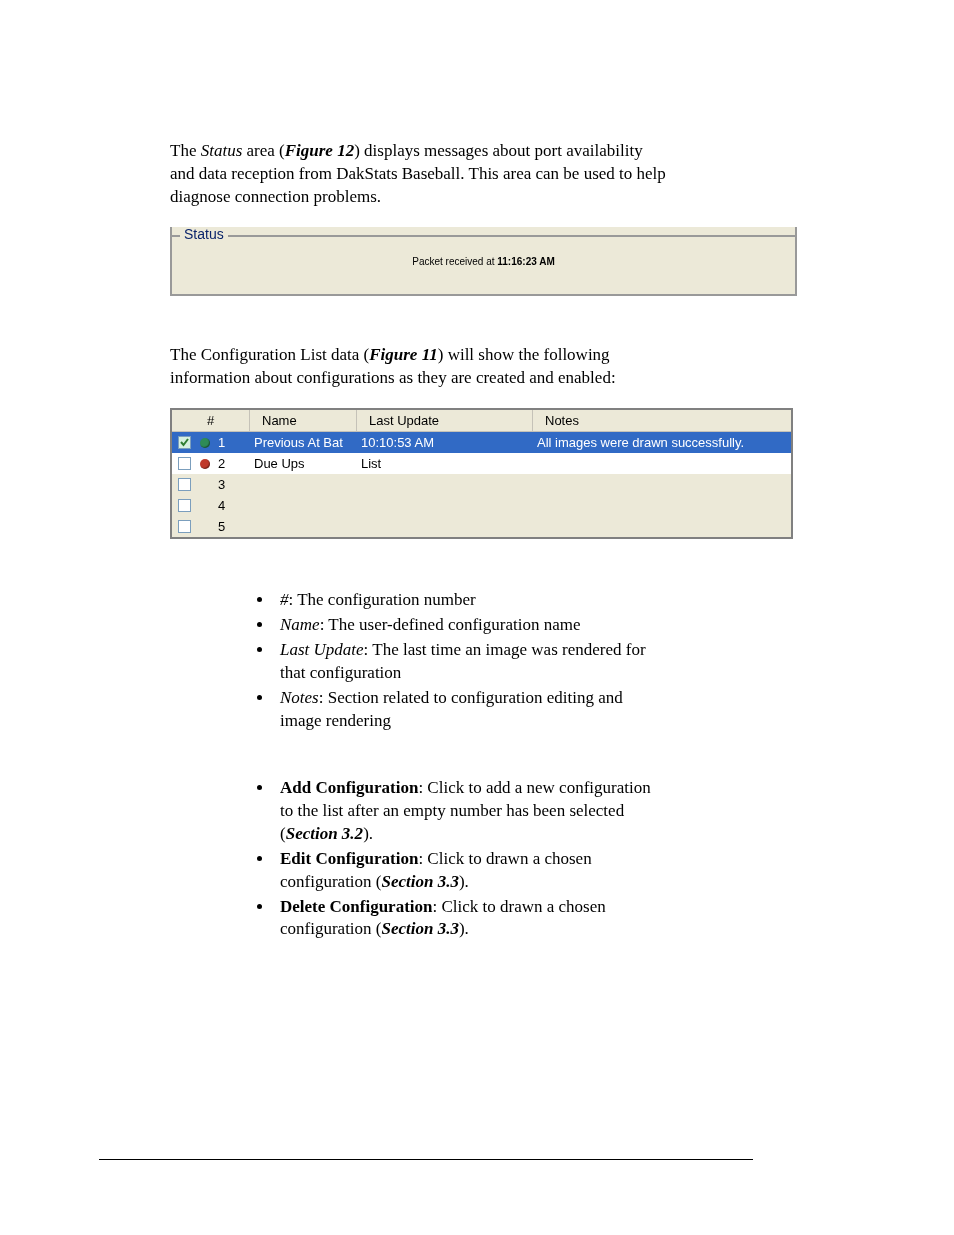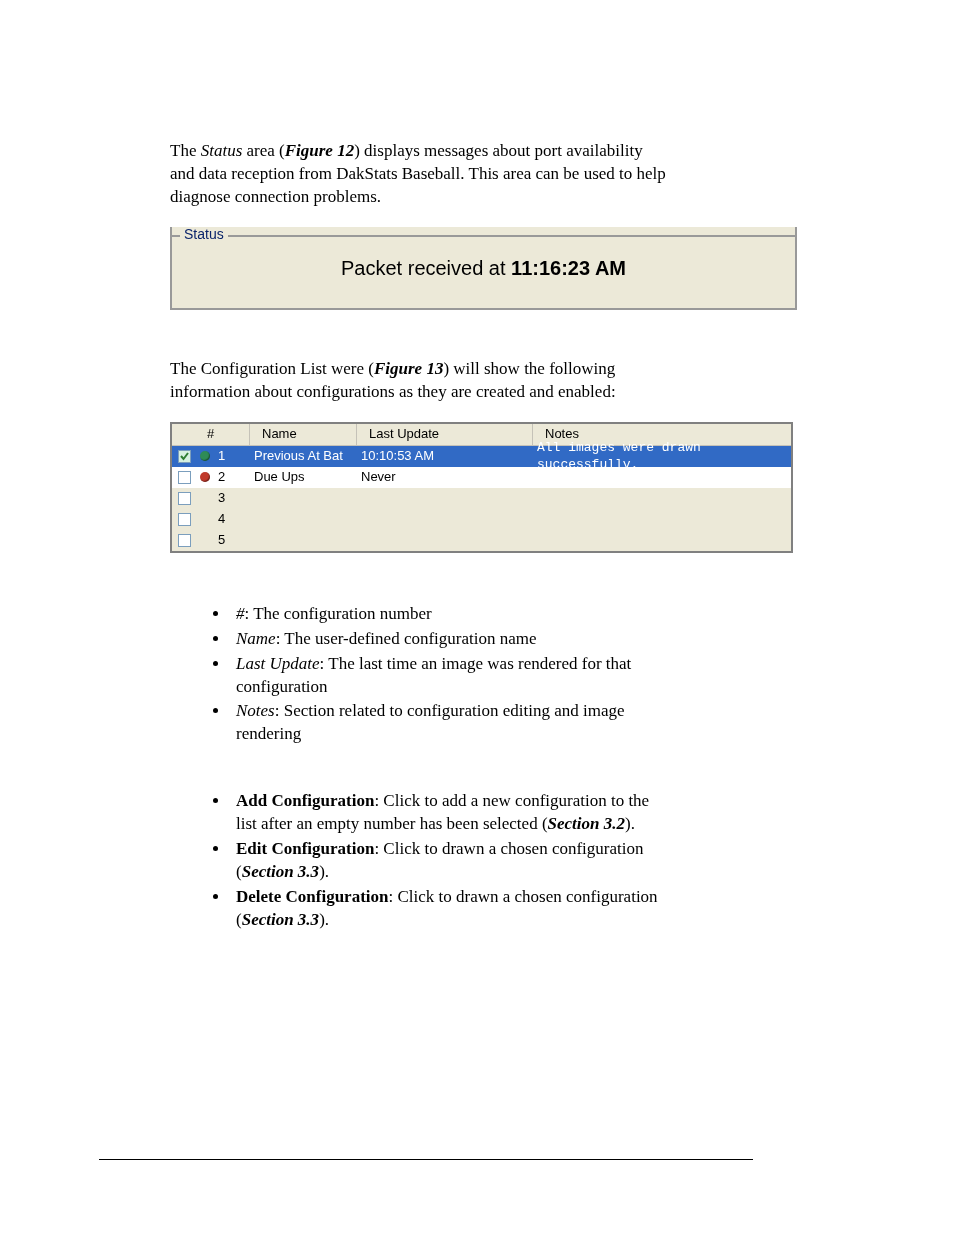--- a/index.html
+++ b/index.html
@@ -48,21 +48,21 @@
     position: absolute;
     top: -2px;
     left: 12px;
     color: #0a246a;
     font-family: Tahoma, Arial, sans-serif;
     font-size: 14px;
   }
   .status-msg {
     text-align: center;
     font-family: Tahoma, Arial, sans-serif;
-    font-size: 20px;
+    font-size: 10px;
   }
   .status-time { font-weight: bold; }
 
   
   .grid {
     margin: 18px 0 14px 0;
     width: 623px;
     border: 2px solid #808080;
     background: #ece9d8;
     font-family: Tahoma, Arial, sans-serif;
@@ -95,21 +95,21 @@
     align-items: center;
     box-sizing: border-box;
     padding: 0 4px;
   }
   .h-num   { width: 78px; justify-content: center; padding: 0; }
   .c-chk   { width: 24px; justify-content: center; }
   .c-ind   { width: 18px; justify-content: center; }
   .c-num   { width: 36px; }
   .c-name  { width: 107px; text-align: right; }
   .c-upd   { width: 176px; }
-  .c-notes { flex: 1; font-family: Liberation Mono, monospace; }
+  .c-notes { flex: 1; }
   .h-name  { width: 107px; }
   .h-upd   { width: 176px; }
   .h-notes { flex: 1; border-right: none; }
 
   .grow.selected { background: #316ac5; color: #fff; }
   .grow.data:not(.selected) { background: #fff; }
 
   .chk {
     width: 13px;
     height: 13px;
@@ -133,20 +133,21 @@
 
   
   ul.bullets {
     margin: 2px 0 18px 0;
     padding: 0 0 0 60px;
     list-style: disc;
   }
   ul.bullets li {
     padding-left: 6px;
     margin-bottom: 2px;
+    margin-left: 44px;
   }
 
   .spacer { height: 38px; }
   .spacer2 { height: 34px; }
 
   .bottom-rule {
     position: absolute;
     left: 99px;
     right: 77px;
     bottom: 75px;
@@ -166,21 +167,21 @@
   <div class="status-box">
     <div class="status-legend">Status</div>
     <div class="status-msg">
       <span>Packet received at </span><span class="status-time">11:16:23 AM</span>
     </div>
   </div>
 
   <div class="spacer"></div>
 
   <p class="para">
-    <span>The Configuration List were (</span><span class="bi">Figure 13</span><span>) will show the following information about configurations as they are created and enabled:</span>
+    <span>The Configuration List data (</span><span class="bi">Figure 11</span><span>) will show the following information about configurations as they are created and enabled:</span>
   </p>
 
   <div class="grid">
     <div class="grid-header">
       <div class="hcell h-num">#</div>
       <div class="hcell h-name">Name</div>
       <div class="hcell h-upd">Last Update</div>
       <div class="hcell h-notes">Notes</div>
     </div>
     <div class="grid-body" id="grid-body">
@@ -202,21 +203,21 @@
         </div>
         <div class="grow data">
           <div class="cell c-chk">
             <span class="chk"></span>
           </div>
           <div class="cell c-ind">
             <span class="dot red"></span>
           </div>
           <div class="cell c-num">2</div>
           <div class="cell c-name">Due Ups</div>
-          <div class="cell c-upd">Never</div>
+          <div class="cell c-upd">List</div>
         </div>
         <div class="grow">
           <div class="cell c-chk">
             <span class="chk"></span>
           </div>
           <div class="cell c-ind"></div>
           <div class="cell c-num">3</div>
           <div class="cell c-name"></div>
           <div class="cell c-upd"></div>
           <div class="cell c-notes"></div>

